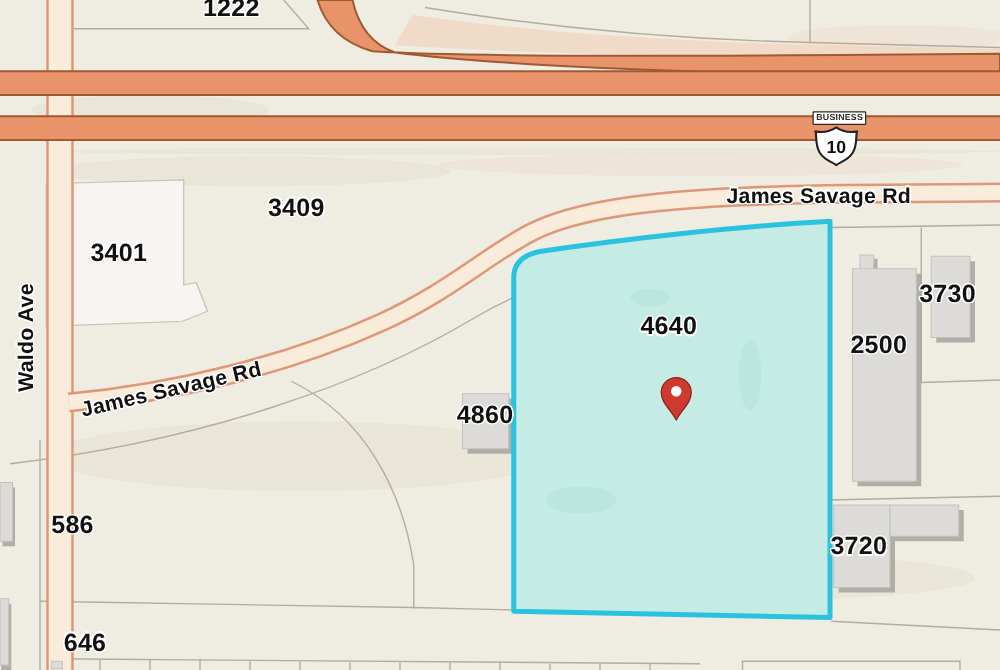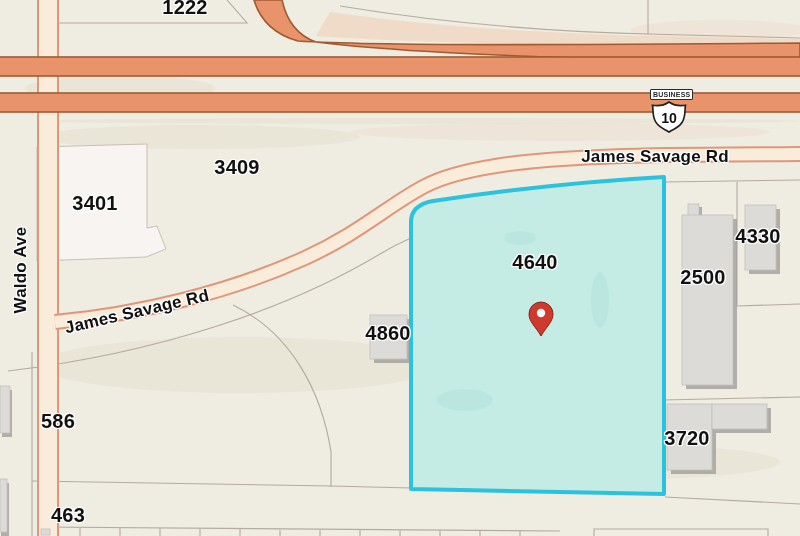--- a/index.html
+++ b/index.html
@@ -150,23 +150,23 @@
     </g>
   </svg>
 
   <div class="lbl parcel-lbl" style="left:185px;top:7px">1222</div>
   <div class="lbl parcel-lbl" style="left:95px;top:203px">3401</div>
   <div class="lbl parcel-lbl" style="left:237px;top:167px">3409</div>
   <div class="lbl parcel-lbl" style="left:388px;top:333px">4860</div>
   <div class="lbl parcel-lbl" style="left:535px;top:262px">4640</div>
   <div class="lbl parcel-lbl" style="left:703px;top:277px">2500</div>
   <div class="lbl parcel-lbl" style="left:687px;top:438px">3720</div>
-  <div class="lbl parcel-lbl" style="left:758px;top:236px">4330</div>
+  <div class="lbl parcel-lbl" style="left:758px;top:236px">3730</div>
   <div class="lbl parcel-lbl" style="left:58px;top:421px">586</div>
-  <div class="lbl parcel-lbl" style="left:68px;top:515px">463</div>
+  <div class="lbl parcel-lbl" style="left:68px;top:515px">646</div>
 
   <div class="lbl road-lbl" style="left:655px;top:157px">James Savage Rd</div>
   <div class="lbl road-lbl rot-curve" style="left:137px;top:312px">James Savage Rd</div>
   <div class="lbl road-lbl rot-vert" style="left:21px;top:270px">Waldo Ave</div>
 
   <div class="shield-wrap">
     <div class="shield-banner">BUSINESS</div>
     <svg width="38" height="32" viewBox="0 0 40 34">
       <path d="M20,1 C15,4.5 8.5,5.5 2.5,4.5 C3.5,10 2,16 6,22.5 C10.5,29.5 16.5,30 20,33 C23.5,30 29.5,29.5 34,22.5 C38,16 36.5,10 37.5,4.5 C31.5,5.5 25,4.5 20,1 Z" fill="#ffffff" stroke="#222222" stroke-width="1.8"></path>
       <text class="shield-num" x="20" y="23" text-anchor="middle" font-size="15" font-weight="bold" fill="#111111">10</text>

